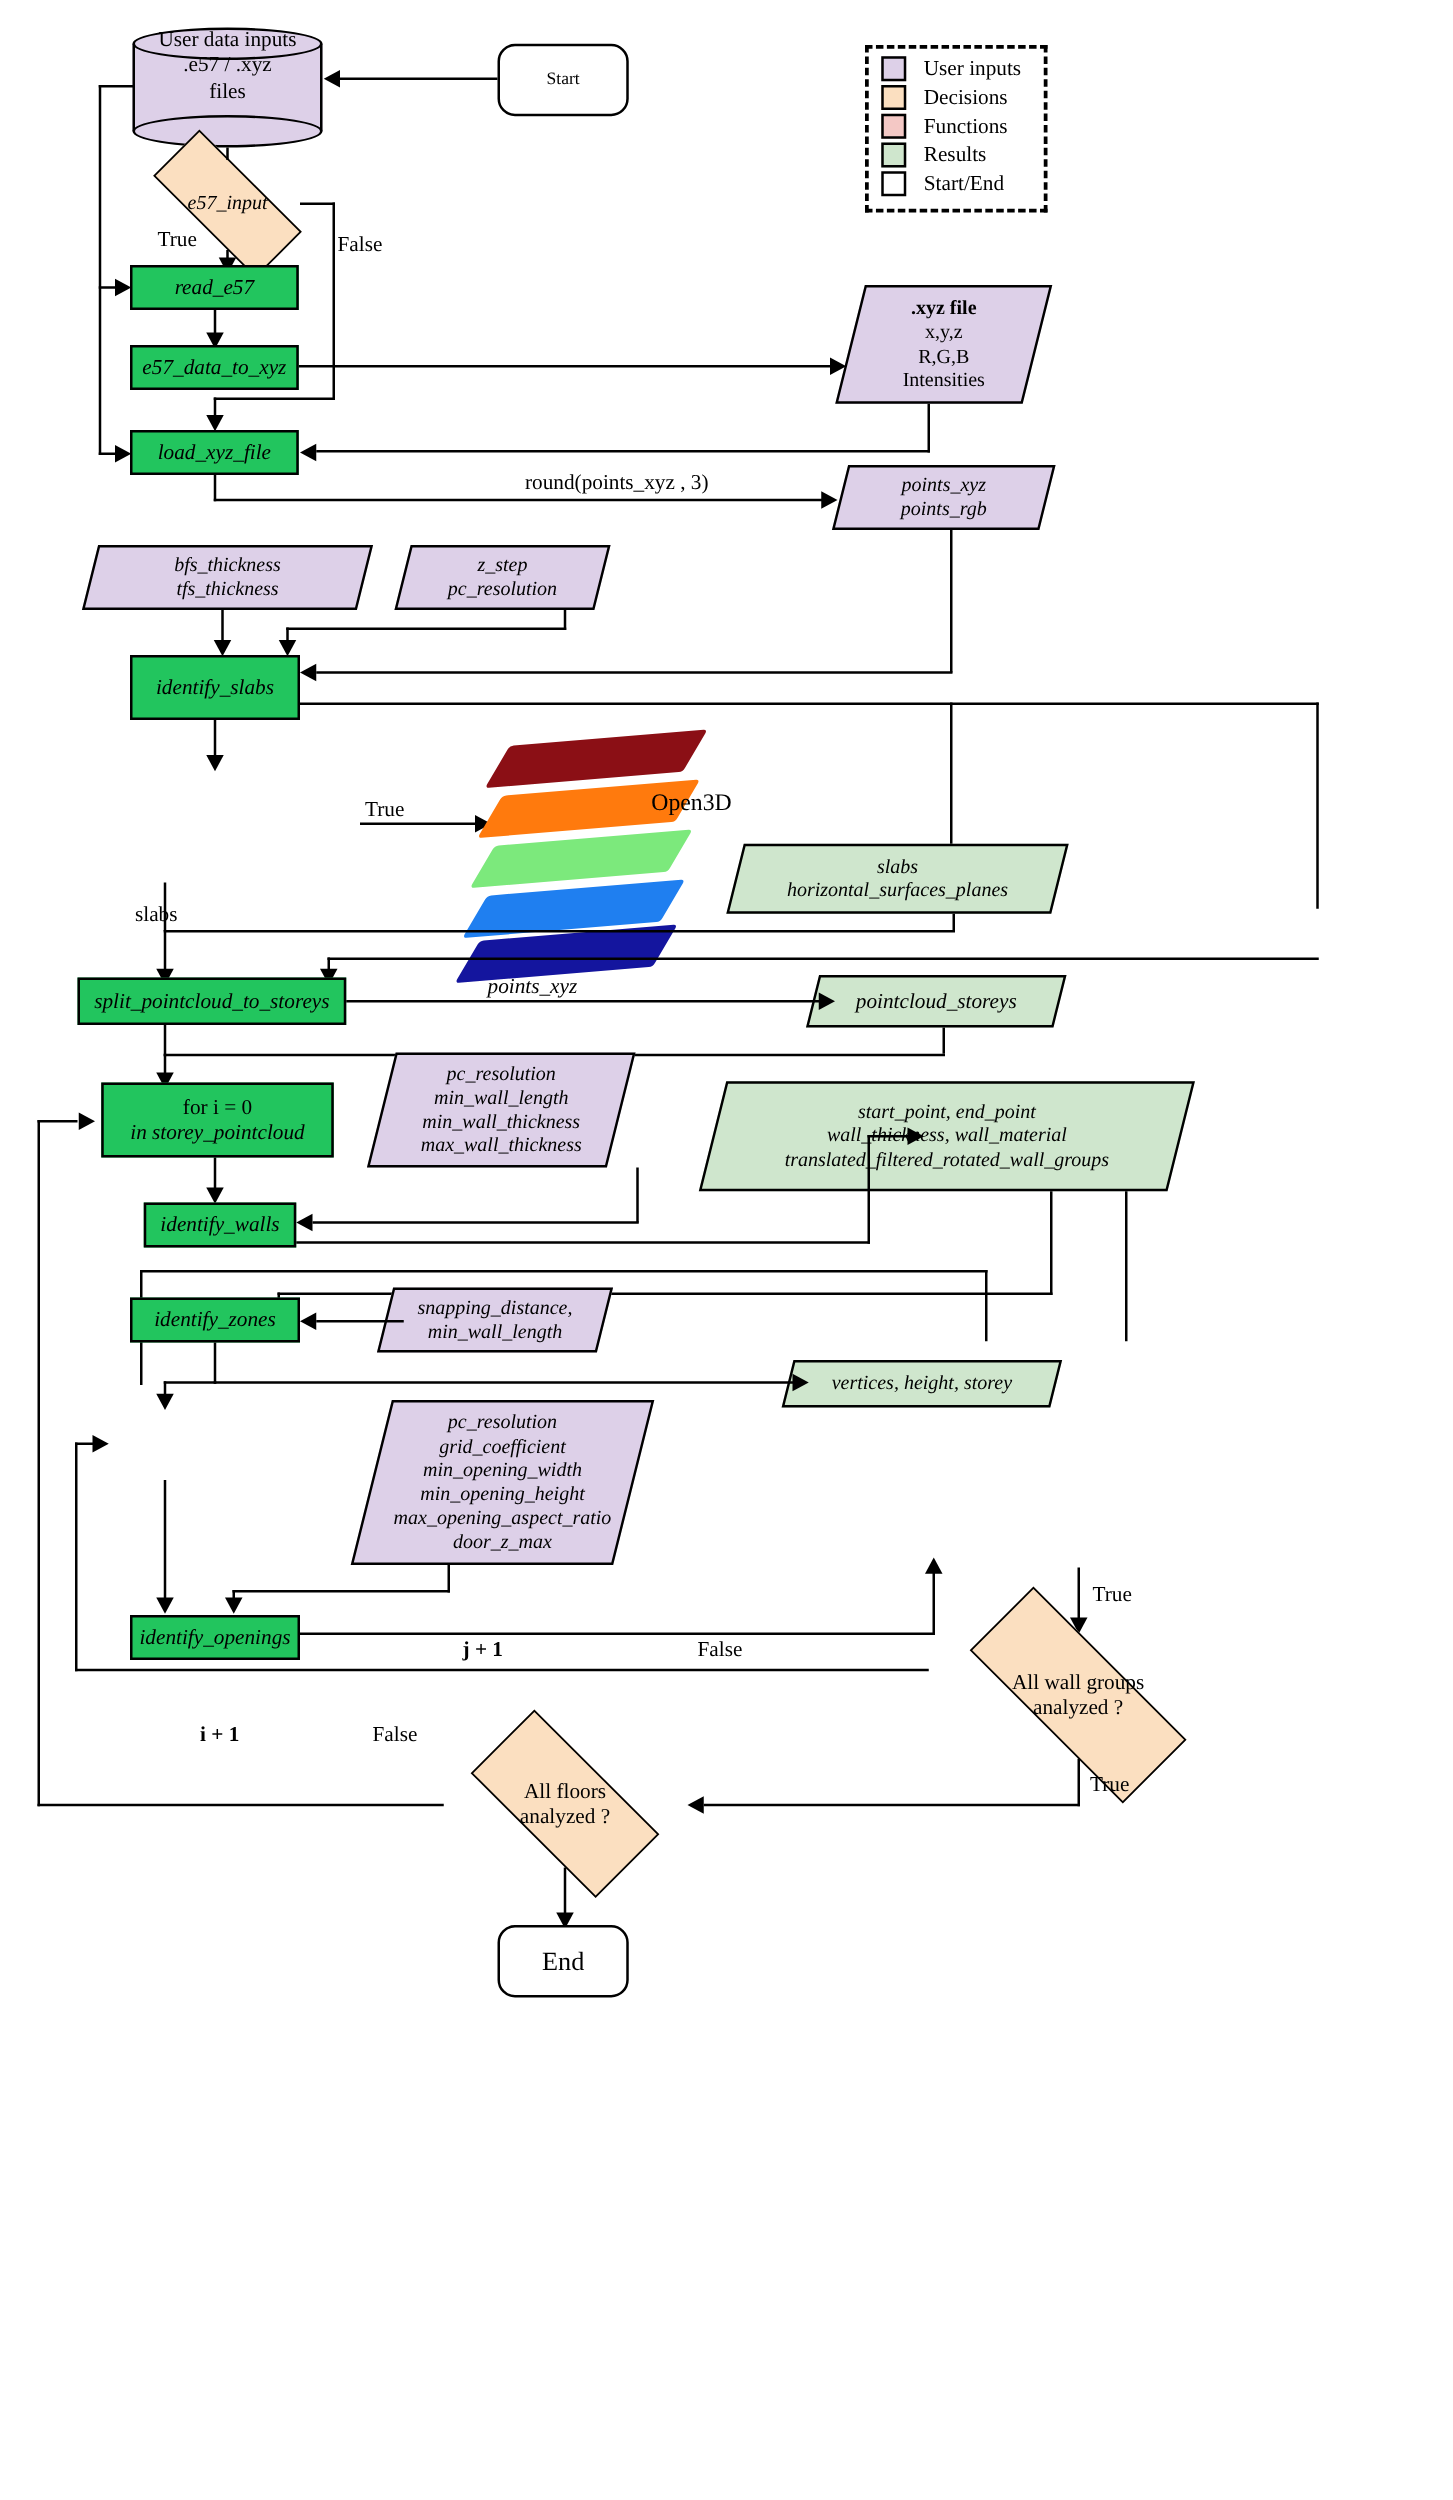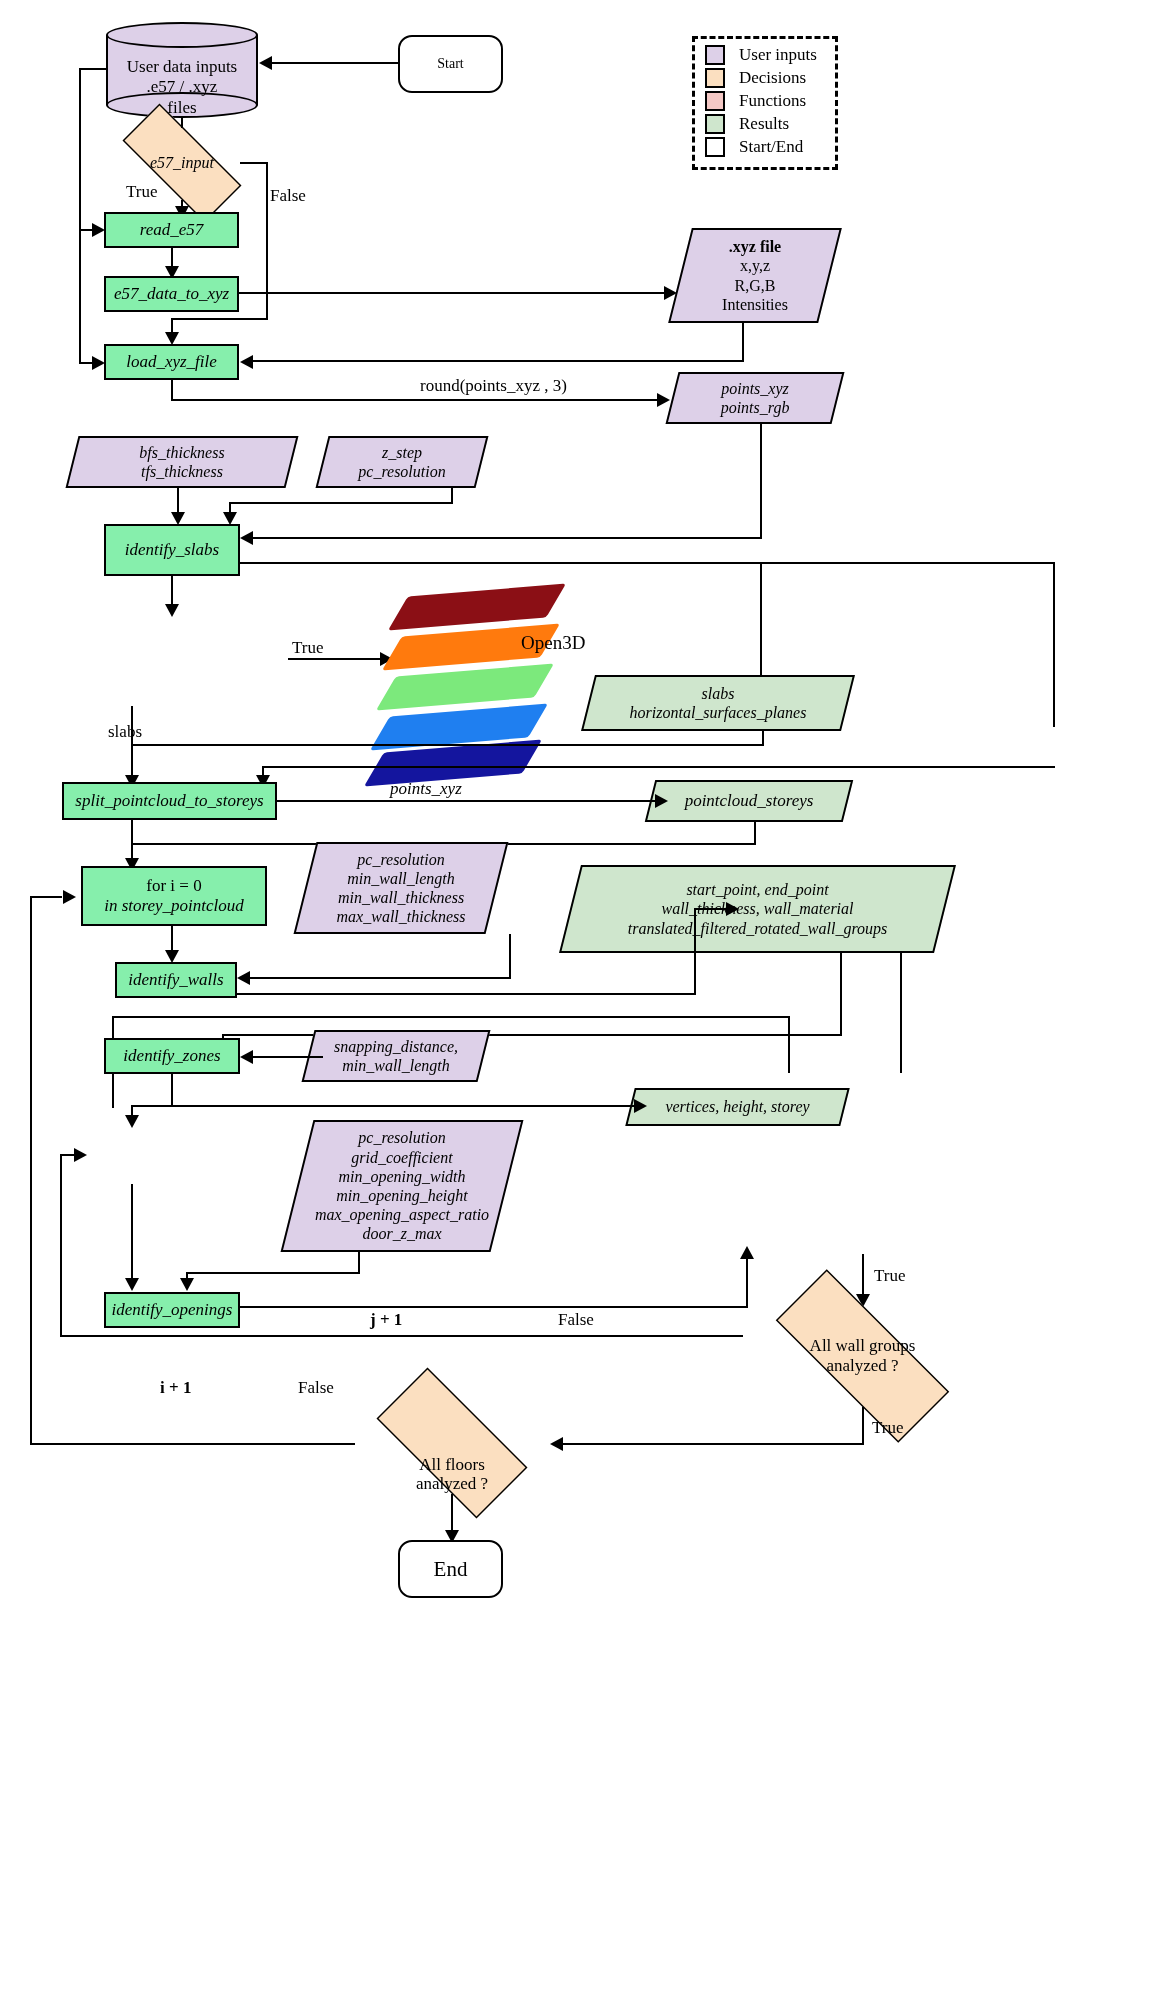--- a/index.html
+++ b/index.html
@@ -4,21 +4,21 @@
 <title>Point Cloud to BIM Flowchart</title>
 <style>
   html,body{margin:0;padding:0;background:#ffffff;}
   body{font-family:"Liberation Serif", serif;}
   #canvas{position:relative;width:1162px;height:2000px;background:#fff;overflow:hidden;}
   .node{position:absolute;box-sizing:border-box;display:flex;align-items:center;justify-content:center;text-align:center;line-height:1.18;}
   .node .lbl{display:block;width:100%;padding:0 4px;}
 
   
   .rect{border:2px solid #000;}
-  .fn{background:#86efac;font-style:italic;}
+  .fn{background:#22c55e;font-style:italic;}
   .stadium{background:#fff;border:2px solid #000;border-radius:14px;}
   .para{position:absolute;box-sizing:border-box;}
   .para .skew{position:absolute;inset:0;border:2px solid #000;transform:skewX(-14deg);}
   .para .txt{position:relative;z-index:2;display:flex;align-items:center;justify-content:center;
              width:100%;height:100%;text-align:center;font-style:italic;line-height:1.2;}
   .p-user .skew{background:#ddd0e8;}
   .p-res  .skew{background:#cfe6cd;}
 
   .diamond{position:absolute;}
   .diamond .dshape{position:absolute;inset:0;background:#fbdfc0;border:2px solid #000;
@@ -26,21 +26,21 @@
   .diamond .dtxt{position:absolute;inset:0;display:flex;align-items:center;justify-content:center;
                  text-align:center;font-style:italic;line-height:1.15;z-index:2;}
 
   .cyl{position:absolute;}
   .cyl .body{position:absolute;left:0;right:0;top:13px;bottom:13px;background:#ddd0e8;
              border-left:2px solid #000;border-right:2px solid #000;}
   .cyl .top{position:absolute;left:0;right:0;top:0;height:26px;background:#ddd0e8;
             border:2px solid #000;border-radius:50%;box-sizing:border-box;}
   .cyl .bot{position:absolute;left:0;right:0;bottom:0;height:26px;background:#ddd0e8;
             border:2px solid #000;border-radius:50%;box-sizing:border-box;}
-  .cyl .ctxt{position:absolute;inset:0;display:flex;align-items:flex-end;justify-content:center;
+  .cyl .ctxt{position:absolute;inset:0;display:flex;align-items:flex-start;justify-content:center;
              text-align:center;line-height:1.2;z-index:3;}
 
   
   .ln{position:absolute;background:#000;}
   .hl{height:2px;}
   .vl{width:2px;}
   .arw{position:absolute;width:0;height:0;}
   .ar-r{border-top:7px solid transparent;border-bottom:7px solid transparent;border-left:13px solid #000;}
   .ar-l{border-top:7px solid transparent;border-bottom:7px solid transparent;border-right:13px solid #000;}
   .ar-d{border-left:7px solid transparent;border-right:7px solid transparent;border-top:13px solid #000;}
@@ -417,21 +417,21 @@
   <div class="ln hl" style="left:60px;top:1154px;width:22px;"></div>
   <div class="arw ar-r" style="left:74px;top:1148px;"></div>
 
   <div class="ln vl" style="left:862px;top:1407px;height:38px;"></div>
   <div class="ln hl" style="left:563px;top:1443px;width:301px;"></div>
   <div class="arw ar-l" style="left:550px;top:1437px;"></div>
   <div class="elbl" style="left:872px;top:1418px;">True</div>
 
   <div class="diamond" style="left:352px;top:1392px;width:200px;height:102px;">
     <div class="dshape"></div>
-    <div class="dtxt" style="font-size:17px;font-style:normal;align-items:flex-end;">
+    <div class="dtxt" style="font-size:17px;font-style:normal;">
       <div>
         <div>All floors</div>
         <div>analyzed ?</div>
       </div>
     </div>
   </div>
 
   <div class="elbl b" style="left:160px;top:1378px;">i + 1</div>
   <div class="elbl" style="left:298px;top:1378px;">False</div>
   <div class="ln hl" style="left:30px;top:1443px;width:325px;"></div>

